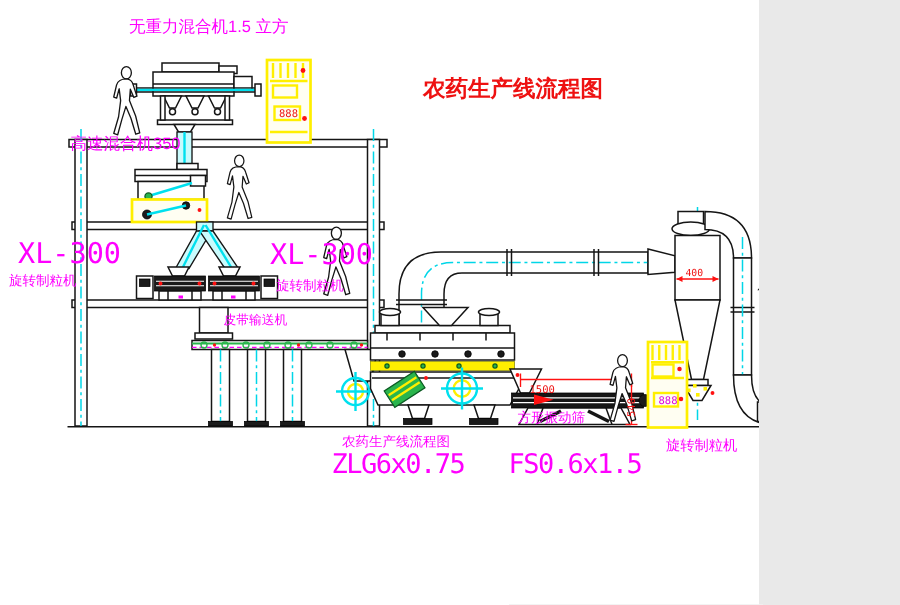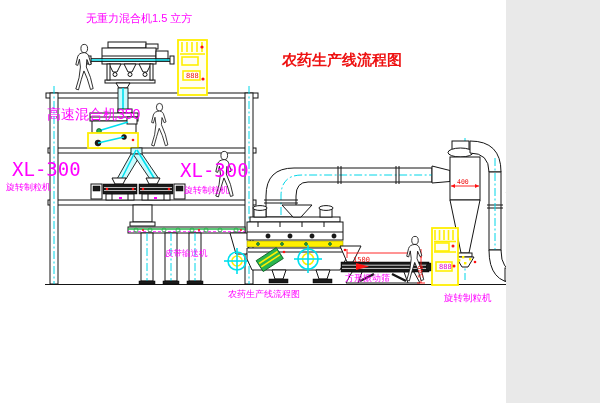--- a/index.html
+++ b/index.html
@@ -343,33 +343,35 @@
   <use href="#person" transform="translate(72,44) scale(0.98)"></use>
   <use href="#person" transform="translate(148,103) scale(0.92)"></use>
   <use href="#person" transform="translate(212,151) scale(0.98)"></use>
   <use href="#person" transform="translate(403,236) scale(0.96)"></use>
 </svg>
 
 <div class="lbl" style="left:86px;top:13px;font-size:11px;">无重力混合机1.5 立方</div>
 
 <div class="lbl red" style="left:282px;top:52px;font-size:15px;font-weight:700;">农药生产线流程图</div>
 
-<div class="lbl" style="left:47px;top:107px;font-size:14px;">高速混合机350</div>
+<div class="lbl" style="left:47px;top:91px;font-size:11px;">高速混合机350</div>
 
 <div class="lbl mono" style="left:12px;top:160px;font-size:19px;">XL-300</div>
 <div class="lbl" style="left:6px;top:183px;font-size:9px;">旋转制粒机</div>
 
 <div class="lbl mono" style="left:180px;top:161px;font-size:19px;">XL-300</div>
 <div class="lbl" style="left:184px;top:186px;font-size:9px;">旋转制粒机</div>
 
-<div class="lbl" style="left:165px;top:209px;font-size:8.5px;margin-top:40px;">皮带输送机</div>
+<div class="lbl" style="left:149px;top:209px;font-size:8.5px;">皮带输送机</div>
 
 <div class="lbl" style="left:228px;top:290px;font-size:9px;">农药生产线流程图</div>
+<div class="lbl mono" style="left:221px;top:301px;font-size:18px;letter-spacing:-1px;">ZLG6x0.75</div>
 
 <div class="lbl" style="left:345px;top:274px;font-size:9px;">方形振动筛</div>
+<div class="lbl mono" style="left:339px;top:301px;font-size:18px;letter-spacing:-1px;">FS0.6x1.5</div>
 
 <div class="lbl" style="left:444px;top:293px;font-size:9.5px;">旋转制粒机</div>
 <div class="lbl" style="left:518px;top:293px;font-size:9.5px;">引风机</div>
 
 <div class="lbl red mono" style="left:353px;top:245px;font-size:7px;margin-top:12px;">1500</div>
 <div class="lbl red mono" style="left:418px;top:278px;font-size:7px;transform:rotate(-90deg);transform-origin:0 0;">540</div>
 <div class="lbl red mono" style="left:457px;top:179px;font-size:6.5px;">400</div>
 
 <div class="lbl red mono" style="left:186px;top:73px;font-size:7px;">888</div>
 <div class="lbl mono" style="left:439px;top:264px;font-size:7px;color:#dd00dd;">888</div>

